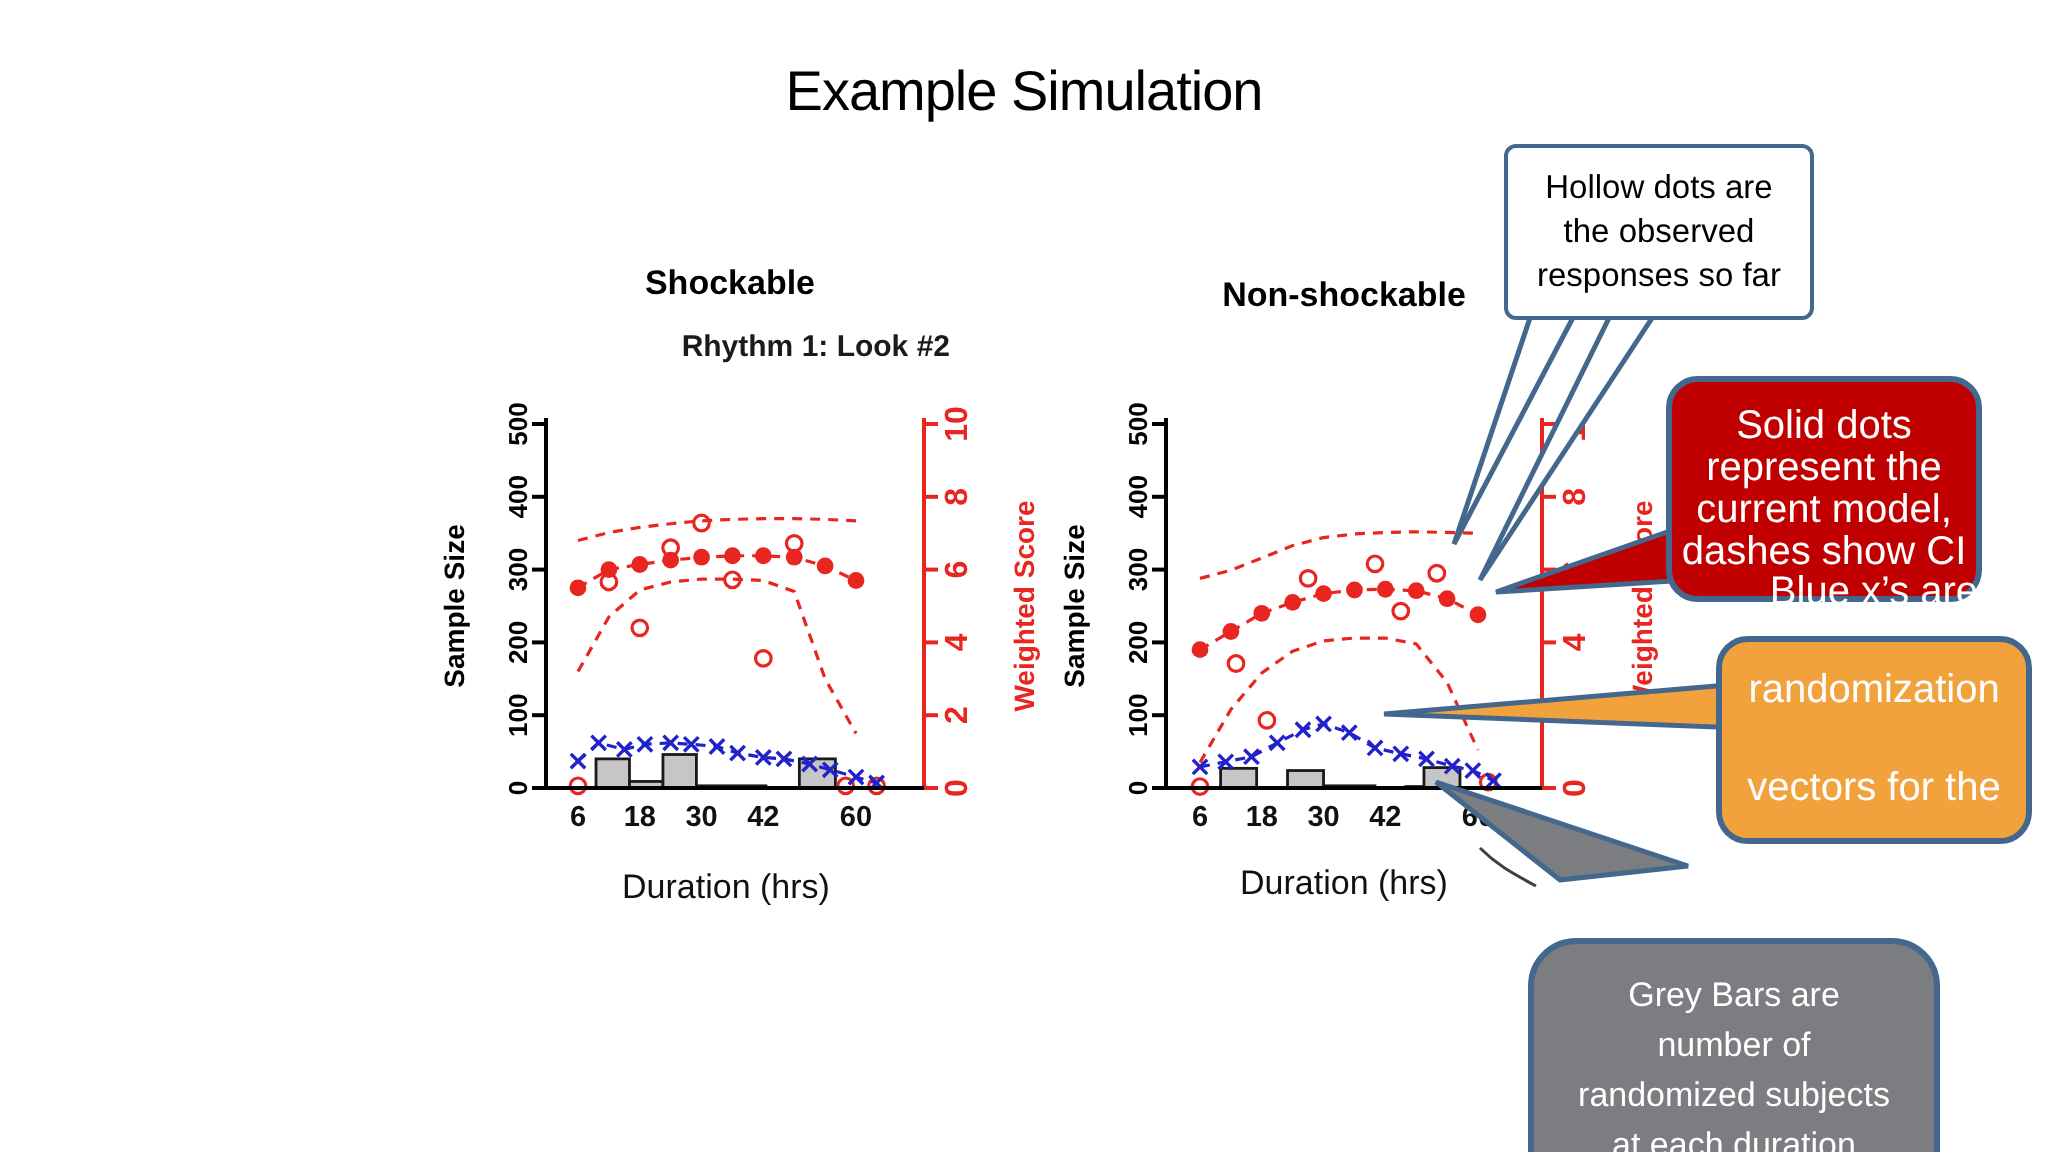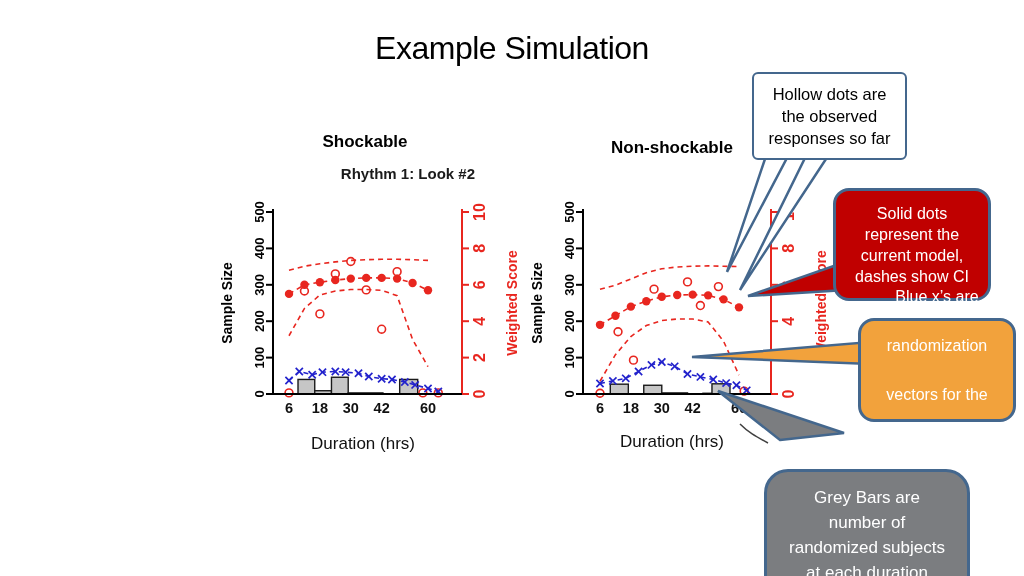--- a/index.html
+++ b/index.html
@@ -1,29 +1,29 @@
 <!DOCTYPE html>
 <html><head>
 <meta charset="utf-8">
 <style>
   html,body{margin:0;padding:0;background:#fff;}
   .slide{position:relative;width:1024px;height:576px;background:#ffffff;overflow:hidden;
          font-family:"Liberation Sans",sans-serif;}
   .slide-title{position:absolute;left:0;top:30px;width:1024px;text-align:center;
-               font-size:32px;font-weight:400;color:#000;letter-spacing:-0.5px;}
+               font-size:28px;font-weight:400;color:#000;letter-spacing:-0.5px;}
   .group-label{position:absolute;width:220px;text-align:center;font-size:17px;font-weight:700;color:#000;}
   .chart-subtitle{position:absolute;width:220px;text-align:right;font-size:15px;font-weight:700;color:#1b1b1b;}
   .rot-label{position:absolute;white-space:nowrap;transform:translate(-50%,-50%) rotate(-90deg);
              font-size:14px;font-weight:700;}
   .x-label{position:absolute;width:220px;text-align:center;font-size:17px;color:#111;}
   #chart-canvas,#tail-overlay{position:absolute;left:0;top:0;}
   #chart-canvas{z-index:1;}
   #tail-overlay{z-index:2;pointer-events:none;}
   .callout{position:absolute;z-index:3;border:3px solid #44678d;display:flex;flex-direction:column;
-           justify-content:center;align-items:center;text-align:center;font-size:16px;line-height:21px;}
+           justify-content:center;align-items:center;text-align:center;font-size:20px;line-height:21px;}
   .callout div{white-space:nowrap;}
   #callout-hollow{left:752px;top:72px;width:151px;height:84px;border-radius:6px;border-width:2.5px;font-size:16.5px;line-height:22px;}
   #callout-solid{left:833px;top:188px;width:152px;height:107px;border-radius:16px;}
   #callout-blue{left:858px;top:318px;width:152px;height:98px;border-radius:16px;gap:28px;}
   #callout-grey{left:764px;top:429px;width:200px;height:125px;border-radius:24px;font-size:17px;line-height:25px;margin-top:40px;}
 </style>
 </head>
 <body>
 
 <div class="slide">

